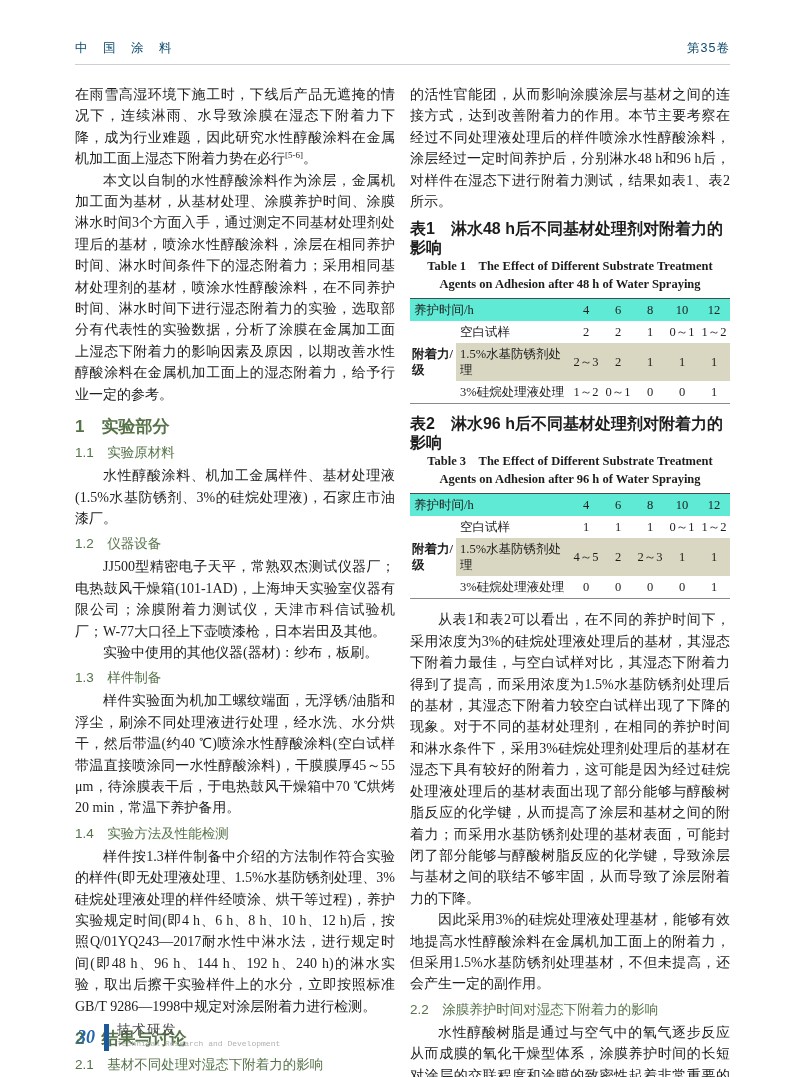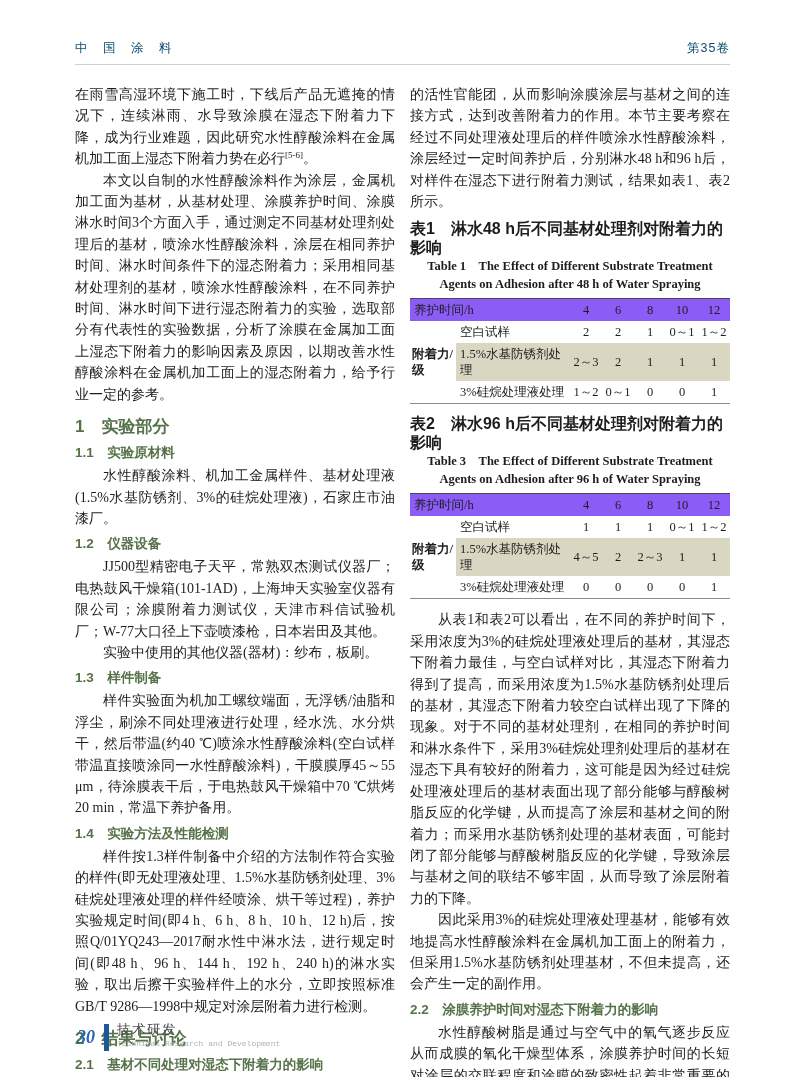--- a/index.html
+++ b/index.html
@@ -29,21 +29,21 @@
   p { margin:0; text-indent:2em; }
   p.noindent { text-indent:0; }
   sup.ref { font-size:9px; line-height:0;margin-top:24px; }
 
   h1.sec {
     font-size:17px; color:#567249; font-weight:bold; text-align:left;
     font-family:"Liberation Sans", sans-serif;
     margin:11px 0 5px 0; line-height:22px; text-indent:0;
   }
   h2.subsec {
-    font-size:13.5px; color:#567249; font-weight:bold; text-align:left;
+    font-size:13.5px; color:#567249; font-weight:normal; text-align:left;
     font-family:"Liberation Sans", sans-serif;
     margin:5px 0 2px 0; line-height:20px; text-indent:0;
   }
 
   
   .table-block { margin:7px 0 10px 0; }
   .cap-cn {
     text-align:left; font-weight:bold; font-size:16px; line-height:19px;
     font-family:"Liberation Sans", sans-serif;
   }
@@ -52,21 +52,21 @@
     font-family:"Liberation Serif", serif;
   }
   table.data {
     width:100%; border-collapse:collapse; table-layout:fixed; margin-top:5px;
     border-top:1.5px solid #4a4a4a; border-bottom:1.2px solid #8a8a8a;
     font-size:12.5px;
   }
   table.data td {
     padding:3px 2px; text-align:center; vertical-align:middle; line-height:16px;
   }
-  tr.thead td { background:#8b5cf6; }
+  tr.thead td { background:#5eead4; }
   td.hlabel { text-align:left !important; padding-left:4px !important; }
   td.rowgroup { text-align:left !important; padding-left:2px !important;font-weight:bold; }
   td.rowlabel { text-align:left !important; padding-left:4px !important; }
   td.shaded { background:#d9d7c2; }
 
   
   .page-footer {
     position:absolute; left:77px; top:1022px;
     display:flex; align-items:flex-start;
   }

